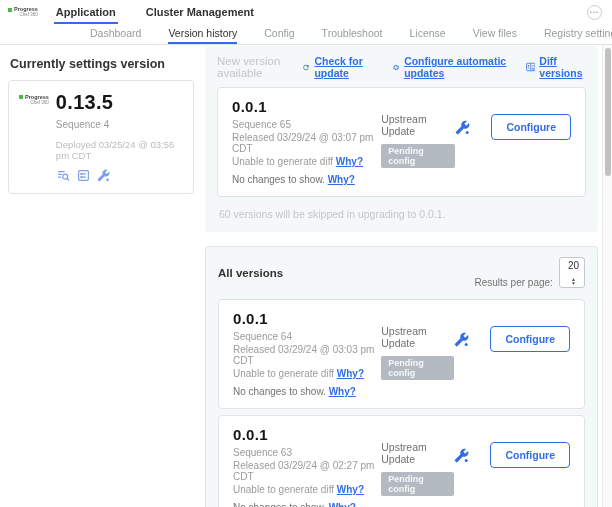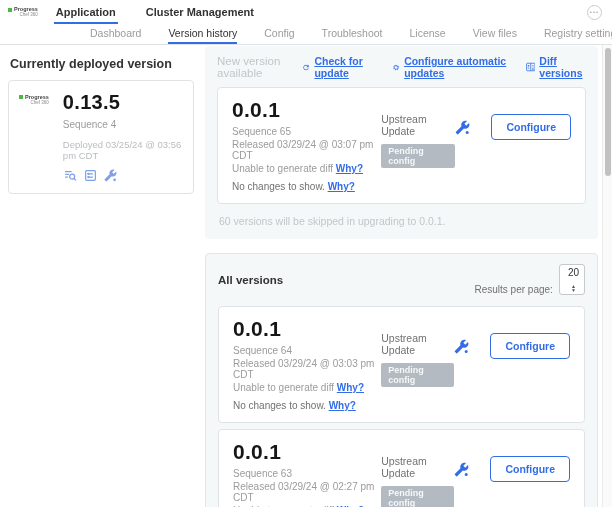--- a/index.html
+++ b/index.html
@@ -19,21 +19,21 @@
   .toptab.active { border-bottom-color: #326de6; }
   .more-btn { margin-left: auto; width: 15px; height: 15px; border: 1px solid #c9ccd0; border-radius: 50%; color: #a6abb0; font-size: 6px; letter-spacing: 1px; display: flex; align-items: center; justify-content: center; cursor: pointer; background:#fff; }
   
   .subnav { height: 21px; display: flex; align-items: stretch; gap: 27px; padding-left: 90px; border-bottom: 1px solid #dfe3e6; background: #fff; }
   .subtab { font-size: 10.5px; color: #9b9b9b; display: flex; align-items: center; border-bottom: 2px solid transparent; cursor: pointer; white-space: nowrap; }
   .subtab.active { color: #323232; border-bottom-color: #326de6; }
   
   .content { position: relative; display: flex; height: 462px; background: #fff; }
   .leftcol { width: 198px; padding: 10px 4px 0 8px; flex-shrink: 0; }
   .leftcol h2 { font-size: 12.5px; font-weight: bold; color: #323232; margin: 2px 0 9px 2px; }
-  .deployed-card { background: #fff; border: 1px solid #dfe3e6; border-radius: 4px; padding: 10px 10px 9px; display: flex; gap: 14px; }
+  .deployed-card { background: #fff; border: 1px solid #dfe3e6; border-radius: 4px; padding: 10px 10px 9px; display: flex; gap: 7px; }
   .dep-logo { display: flex; flex-direction: column; align-items: flex-end; line-height: 6px; padding-top: 3px; }
   .dep-version { font-size: 20px; font-weight: bold; color: #161616; letter-spacing: .3px; }
   .dep-seq { font-size: 10px; color: #9b9b9b; margin-top: 5px; }
   .dep-date { font-size: 9.5px; color: #b9bcbf; margin-top: 9px; }
   .dep-icons { display: flex; gap: 7px; margin-top: 8px; align-items: center; }
   .dep-icons svg { color: #7f9fe8; cursor: pointer; }
   
   .rightcol { flex: 1; padding: 1px 14px 0 7px; }
   .section { background: #f5f8f9; border-radius: 4px; padding: 9px 12px 8px; }
   .s1-head { display: flex; align-items: center; }
@@ -46,21 +46,21 @@
   .section.all { border: 1px solid #e2e6e8; height: 331px; overflow: hidden; padding-top: 10px; }
   .all-head { display: flex; align-items: center; margin-bottom: 11px; }
   .all-title { font-size: 11.5px; font-weight: 600; color: #323232; }
   .rpp { margin-left: auto; display: flex; align-items: flex-end; gap: 6px; font-size: 10px; color: #717171; }
   .rpp-select { background: #fff; border: 1px solid #c4c9cd; border-radius: 3px; padding: 2px 5px 2px 8px; display: flex; align-items: center; gap: 6px; font-size: 10px; color: #323232; cursor: pointer; flex-direction: column; }
   .rpp-arrows { display: flex; flex-direction: column; line-height: 4px; font-size: 5px; color: #555; }
   
   .vrow-card { background: #fff; border: 1px solid #dfe3e6; border-radius: 4px; padding: 10px 14px 11px; display: flex; margin-bottom: 6px; margin-top: 8px; }
   .section.all .vrow-card { margin-top: 0; }
   .vrow-left { width: 44%; }
-  .vver { font-size: 21px; font-weight: bold; color: #161616; letter-spacing: .3px; }
+  .vver { font-size: 15px; font-weight: bold; color: #161616; letter-spacing: .3px; }
   .vmeta { font-size: 10px; color: #9b9b9b; margin-top: 2px; }
   .vmeta.first { margin-top: 4px; }
   .vmeta.nochanges { margin-top: 7px; color: #717171; }
   .why { color: #326de6; font-weight: 600; text-decoration: underline; cursor: pointer; }
   .vrow-mid { flex: 1; padding-top: 15px; }
   .vtype { font-size: 10.5px; color: #717171; }
   .vbadge { display: inline-block; margin-top: 7px; background: #b3bac1; color: #f6f8f9; font-size: 9px; font-weight: bold; padding: 2px 7px; border-radius: 2px; }
   .vrow-right { display: flex; align-items: center; gap: 21px; margin-top: 16px; align-self: flex-start; }
   .wrench-btn { color: #326de6; cursor: pointer; display: flex; }
   .btn-configure { background: #fff; border: 1px solid #326de6; border-radius: 4px; color: #326de6; font-size: 10.5px; font-weight: bold; padding: 6px 14px; cursor: pointer; font-family: inherit; }
@@ -90,21 +90,21 @@
   <div class="subtab">Config</div>
   <div class="subtab">Troubleshoot</div>
   <div class="subtab">License</div>
   <div class="subtab">View files</div>
   <div class="subtab">Registry settings</div>
 </div>
 
 <div class="content">
 
   <div class="leftcol">
-    <h2>Currently deployed version</h2>
+    <h2>Currently settings version</h2>
     <div class="deployed-card">
       <div class="dep-logo">
         <span class="logo-line1">
             <span class="logo-dot"></span>
             <span class="logo-t1">Progress</span>
           </span>
         <span class="logo-t2">Chef 360</span>
       </div>
       <div>
         <div class="dep-version">0.13.5</div>

